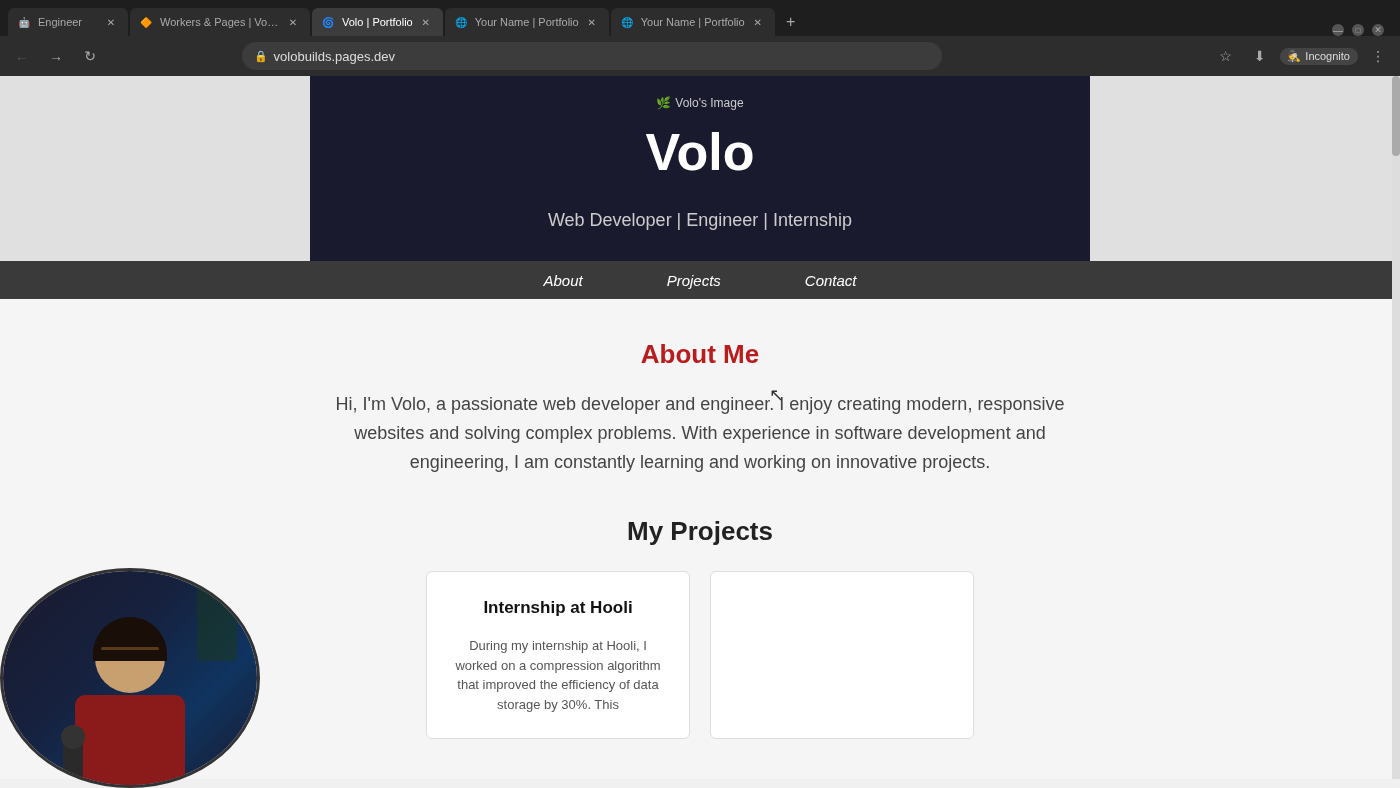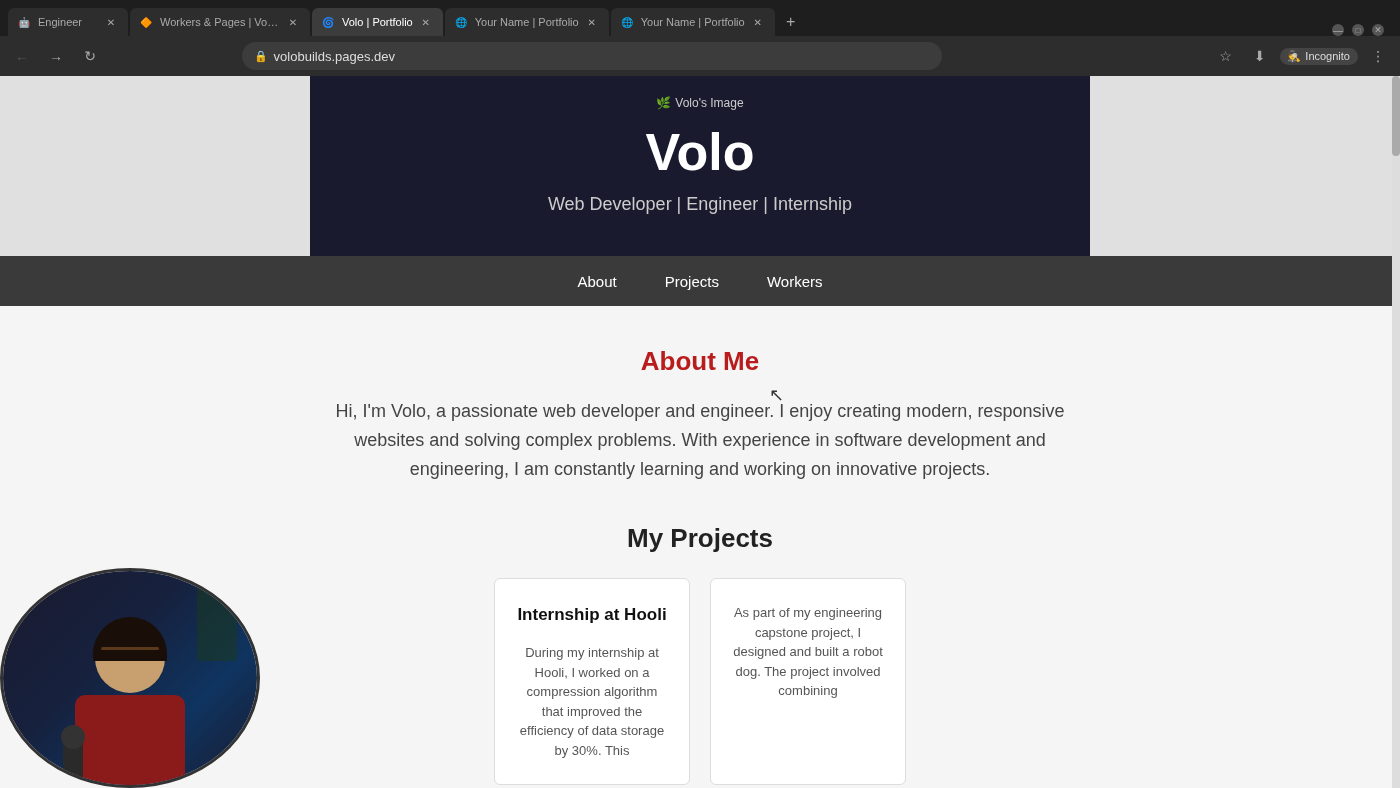--- a/index.html
+++ b/index.html
@@ -218,36 +218,37 @@
       gap: 4px;
       color: #ccc;
       font-size: 12px;
       margin-bottom: 12px;
     }
 
     .hero-title {
       font-size: 52px;
       font-weight: bold;
       color: #ffffff;
-      margin-bottom: 12px;
+      margin-bottom: 28px;
     }
 
     .hero-subtitle {
       font-size: 18px;
       color: #cccccc;
     }
 
     
     .nav-bar {
       background: #3a3a3a;
       display: flex;
       justify-content: center;
       align-items: center;
-      height: 50px;
-      gap: 48px;
+      height: 38px;
+      gap: 84px;
+      font-style: italic;
     }
 
     .nav-item {
       color: #ffffff;
       font-size: 15px;
       cursor: pointer;
       text-decoration: none;
     }
 
     
@@ -290,21 +291,21 @@
       display: flex;
       justify-content: center;
       gap: 20px;
     }
 
     .project-card {
       background: #fff;
       border: 1px solid #ddd;
       border-radius: 6px;
       padding: 24px 20px;
-      width: 196px;
+      width: 264px;
       text-align: center;
     }
 
     .project-card-title {
       font-size: 17px;
       font-weight: bold;
       color: #111;
       margin-bottom: 16px;
       line-height: 1.4;
     }
@@ -445,41 +446,40 @@
           <h1 class="hero-title">Volo</h1>
           <p class="hero-subtitle">Web Developer | Engineer | Internship</p>
         </div>
       </div>
       <div style="width:310px; background:#e0e0e0; min-height:180px;"></div>
     </div>
 
     <div class="nav-bar">
       <a class="nav-item">About</a>
       <a class="nav-item">Projects</a>
-      <a class="nav-item">Workers</a>
+      <a class="nav-item">Contact</a>
     </div>
 
     <div class="cursor">↖</div>
 
     <div class="main-content">
 
       <div class="about-section">
         <h2 class="section-title">About Me</h2>
         <p class="about-text">Hi, I'm Volo, a passionate web developer and engineer. I enjoy creating modern, responsive websites and solving complex problems. With experience in software development and engineering, I am constantly learning and working on innovative projects.</p>
       </div>
 
       <div class="projects-section">
         <h2 class="projects-title">My Projects</h2>
         <div class="projects-grid">
           <div class="project-card">
             <h3 class="project-card-title">Internship at Hooli</h3>
             <p class="project-card-text">During my internship at Hooli, I worked on a compression algorithm that improved the efficiency of data storage by 30%. This</p>
           </div>
           <div class="project-card">
-            <p class="project-card-text">As part of my engineering capstone project, I designed and built a robot dog. The project involved combining</p>
           </div>
         </div>
       </div>
     </div>
   </div>
 
   <div class="scrollbar">
     <div class="scrollbar-thumb"></div>
   </div>
 </div>

